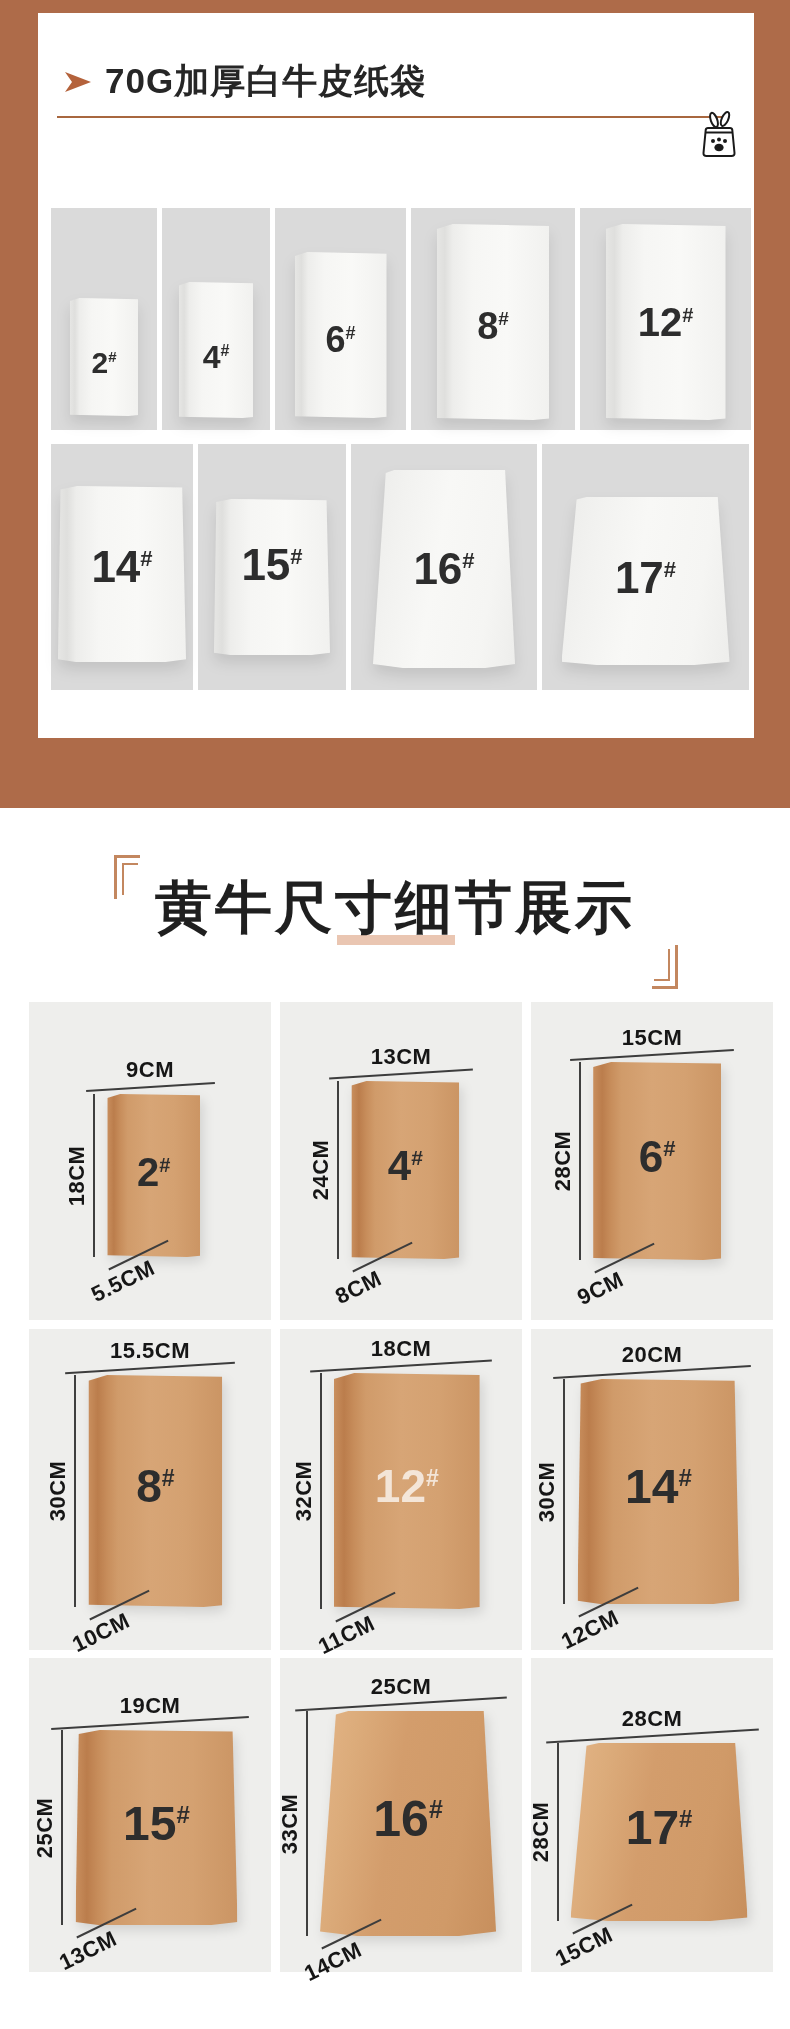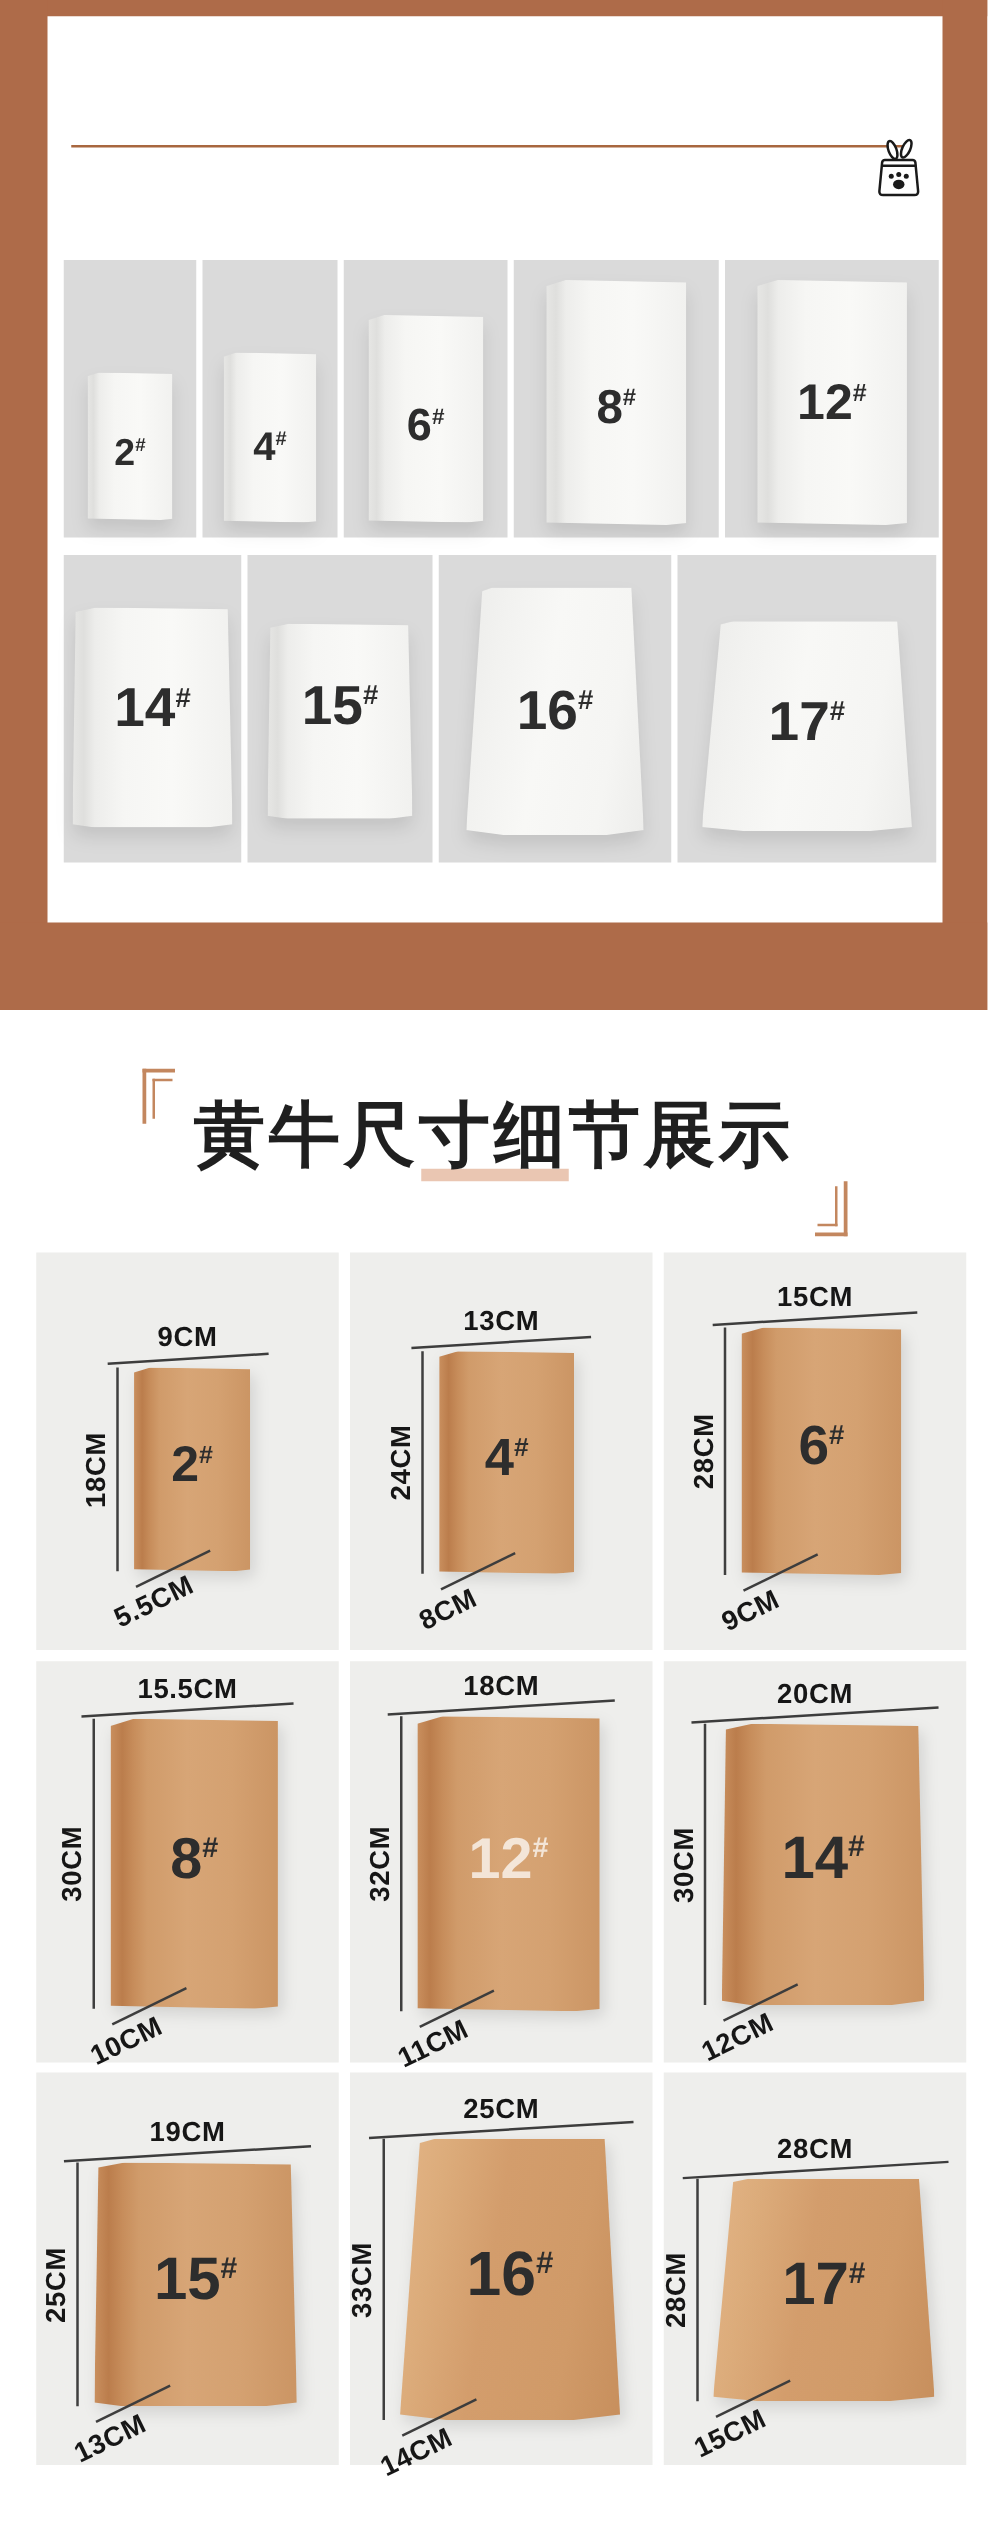--- a/index.html
+++ b/index.html
@@ -69,20 +69,26 @@
 <body>
 
 <div class="page" style="--frame:#ae6b49;--bracket:#c3875f;--underline:#eac6b2;">
 
   <section class="hero">
     <div class="frame-top"></div>
     <div class="frame-left"></div>
     <div class="frame-right"></div>
     <div class="frame-bottom"></div>
 
+    <div class="hero-title-row">
+      <svg class="arrow-icon" viewBox="0 0 28 24">
+        <path d="M1 2 L27 12 L1 22 L8 12 Z" fill="#b4623b"></path>
+      </svg>
+      <h1 class="hero-title">70G加厚白牛皮纸袋</h1>
+    </div>
     <div class="divider"></div>
 
     <svg class="bag-icon" viewBox="0 0 44 50">
       <g fill="#ffffff" stroke="#1a1a1a" stroke-width="2">
         <ellipse cx="17" cy="10" rx="3.2" ry="7.5" transform="rotate(-20 17 10)"></ellipse>
         <ellipse cx="28" cy="9" rx="3.2" ry="7.5" transform="rotate(24 28 9)"></ellipse>
         <path d="M11 18 Q9 18 8.7 20 L6.5 43 Q6.3 46 9.5 46 L34.5 46 Q37.7 46 37.5 43 L35.3 20 Q35 18 33 18 Z"></path>
         <line x1="8" y1="22.5" x2="36" y2="22.5"></line>
       </g>
       <g fill="#1a1a1a">

